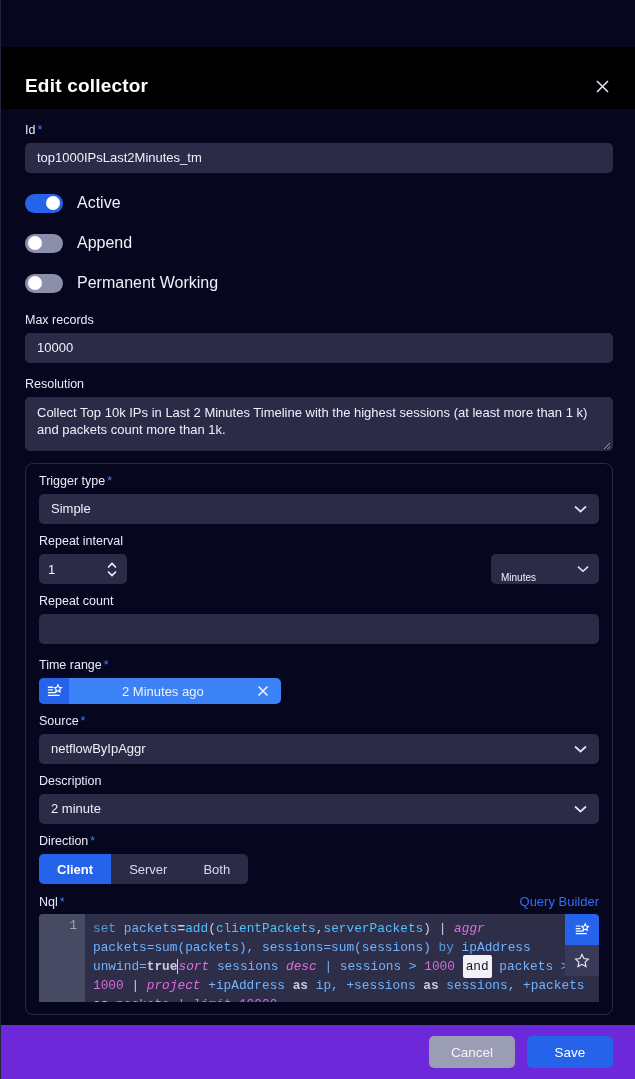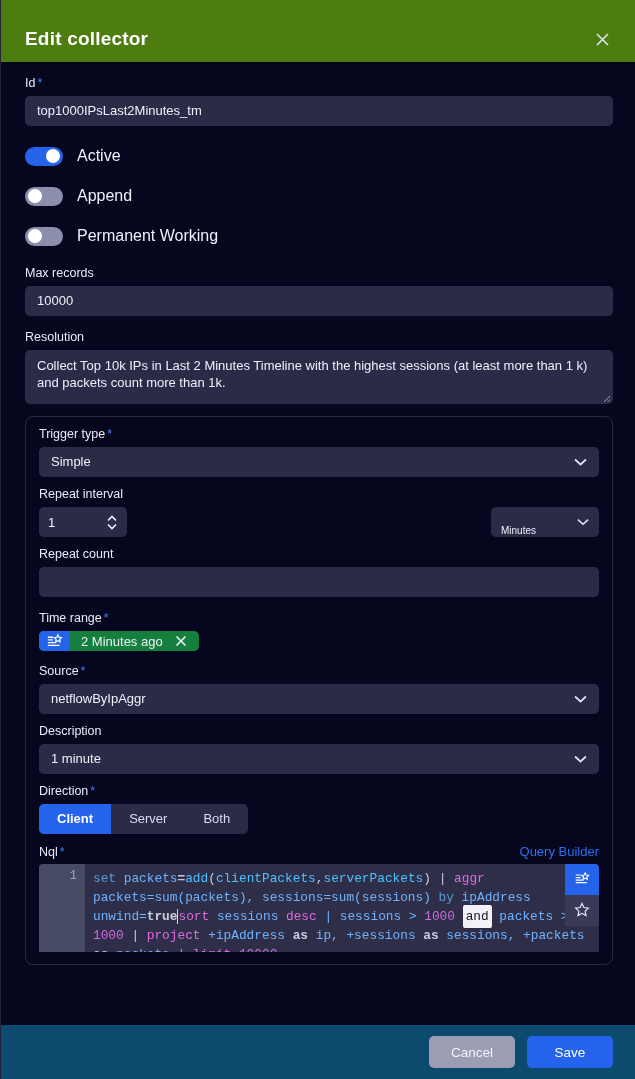--- a/index.html
+++ b/index.html
@@ -15,21 +15,22 @@
     background: #06061e;
     border-left: 1px solid #23233c;
     display: flex; flex-direction: column;
   }
 
   
   .dlg-header {
     height: 62px; flex: 0 0 62px;
     display: flex; align-items: center;
     padding: 16px 18px 0 24px;
-    background: #4d7c0f;
+    background: #000000;
+    margin-top: 47px;
   }
   .dlg-title {
     font-size: 19px; font-weight: bold; color: #ffffff;
     letter-spacing: .2px; flex: 1;
   }
   .close-btn {
     width: 30px; height: 30px;
     display: flex; align-items: center; justify-content: center;
     cursor: pointer; color: #dfe3f2;
   }
@@ -122,22 +123,23 @@
   .spinner-arrows { display: flex; flex-direction: column; color: #eef0fa; line-height: 0; }
   .unit-select {
     width: 108px; height: 30px; background: #2b2b48; border-radius: 5px;
     display: flex; align-items: center; padding: 0 10px;
   }
   .unit-val { flex: 1; font-size: 10px; color: #eef0fa; margin-top: 16px; }
 
   
   .chip {
     display: inline-flex; align-items: center;
-    height: 20px; border-radius: 5px; overflow: hidden;
-    background: #15803d;
+    height: 26px; border-radius: 5px; overflow: hidden;
+    background: #3b82f6;
+    gap: 41px;
   }
   .chip-icon {
     width: 30px; height: 30px; background: #2563eb;
     display: flex; align-items: center; justify-content: center;
     color: #ffffff;
   }
   .chip-text { font-size: 13px; color: #eef0fa; padding: 0 12px 0 12px; }
   .chip-x { padding: 0 12px 0 0; color: #eef0fa; display: flex; cursor: pointer; }
 
   
@@ -177,21 +179,21 @@
     white-space: pre-wrap; word-break: break-word;
     color: #8ab4f8;
   }
   .code .kw   { color: #569cd6; }
   .code .fn   { color: #4fc1ff; }
   .code .var  { color: #6fb3ff; }
   .code .num  { color: #d06be0; }
   .code .op   { color: #c8cde0; font-weight: bold; }
   .code .pipe { color: #c8cde0; }
   .code .punc { color: #c8cde0; }
-  .code .pink { color: #e06be0; }
+  .code .pink { color: #e06be0; font-style: italic; }
   .code .cursor { border-left: 1.5px solid #cfd4e8; margin-left: 0px; }
   .ac-token {
     background: #f2f2f6; color: #13132a;
     border-radius: 2px; padding: 4px 3px;
   }
   .editor-tools {
     position: absolute; right: 0; top: 0;
     width: 34px; display: flex; flex-direction: column;
   }
   .etool {
@@ -200,21 +202,21 @@
     color: #ffffff; cursor: pointer;
   }
   .etool.primary { background: #2563eb; border-radius: 0 4px 0 0; }
   .etool.plain { background: #3a3a58; color: #e8eaf6; }
 
   
   .dlg-footer {
     flex: 0 0 54px; height: 54px;
     display: flex; align-items: center; justify-content: flex-end;
     gap: 12px; padding: 0 22px;
-    background: #0c4a6e;
+    background: #6d28d9;
   }
   .btn {
     height: 32px; min-width: 86px; border-radius: 5px;
     display: flex; align-items: center; justify-content: center;
     font-size: 13.5px; cursor: pointer; border: none;
     font-family: "Liberation Sans", sans-serif;
   }
   .btn-cancel { background: #9a9db4; color: #f3f4fa; }
   .btn-save   { background: #2563eb; color: #ffffff; }
 </style>
@@ -348,21 +350,21 @@
           <svg width="13" height="8" viewBox="0 0 13 8" fill="none" stroke="currentColor" stroke-width="1.7">
               <path d="M1 1.5 L6.5 6.5 L12 1.5"></path>
             </svg>
         </span>
       </div>
 
       <div class="gap-sm"></div>
 
       <label class="field-label">Description</label>
       <div class="select-box">
-        <span class="select-val">1 minute</span>
+        <span class="select-val">2 minute</span>
         <span class="chev">
           <svg width="13" height="8" viewBox="0 0 13 8" fill="none" stroke="currentColor" stroke-width="1.7">
               <path d="M1 1.5 L6.5 6.5 L12 1.5"></path>
             </svg>
         </span>
       </div>
 
       <div class="gap-sm"></div>
 
       <label class="field-label">

